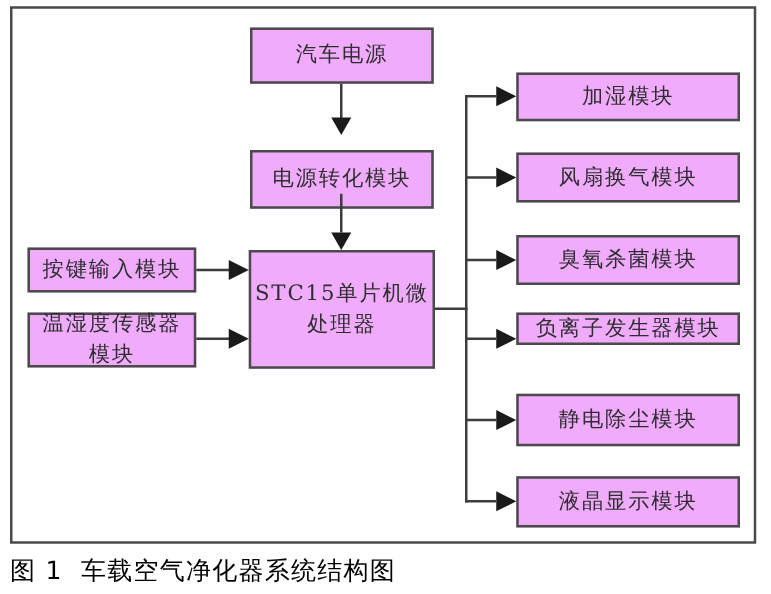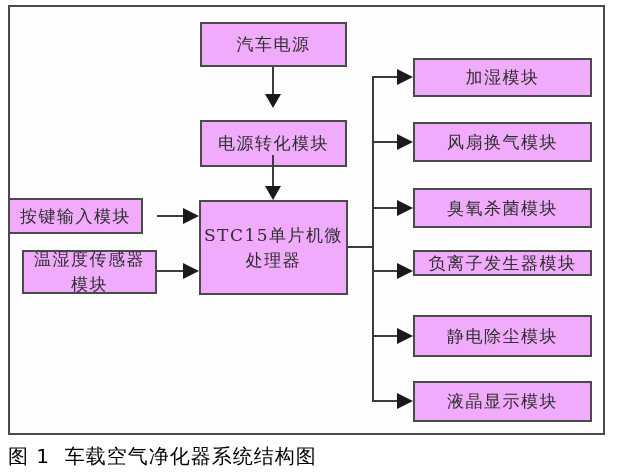--- a/index.html
+++ b/index.html
@@ -39,21 +39,21 @@
     font-family: "DejaVu Serif", "Liberation Serif", serif;
     line-height: 1.45;
   }
 
   
   .n-power { left: 200px; top: 22px;  width: 147px; height: 45px; }
   .n-conv  { left: 200px; top: 108px; width: 147px; height: 47px; margin-top: 12px; }
   .n-mcu   { left: 199px; top: 200px; width: 149px; height: 95px; }
 
   
-  .n-keys  { left: 8px; top: 198px; width: 135px; height: 36px; }
+  .n-keys  { left: 22px; top: 198px; width: 135px; height: 36px; }
   .n-temp  { left: 22px; top: 250px; width: 135px; height: 44px; }
 
   
   .rnode { left: 413px; width: 179px; height: 40px; }
   .n-r0 { top: 58px;  height: 39px; }
   .n-r1 { top: 122px; }
   .n-r2 { top: 188px; }
   .n-r3 { top: 250px; height: 26px; }
   .n-r4 { top: 315px; height: 42px; }
   .n-r5 { top: 381px; height: 41px; }

